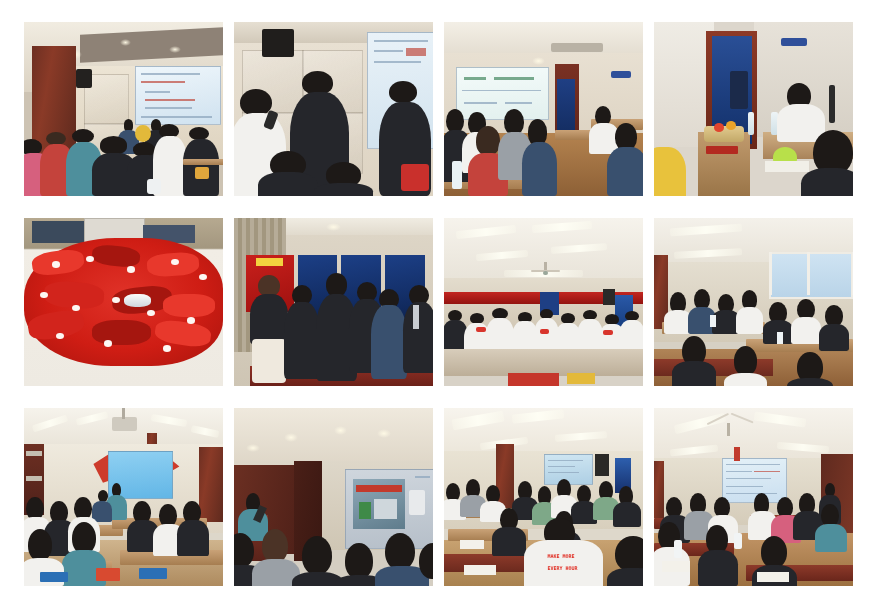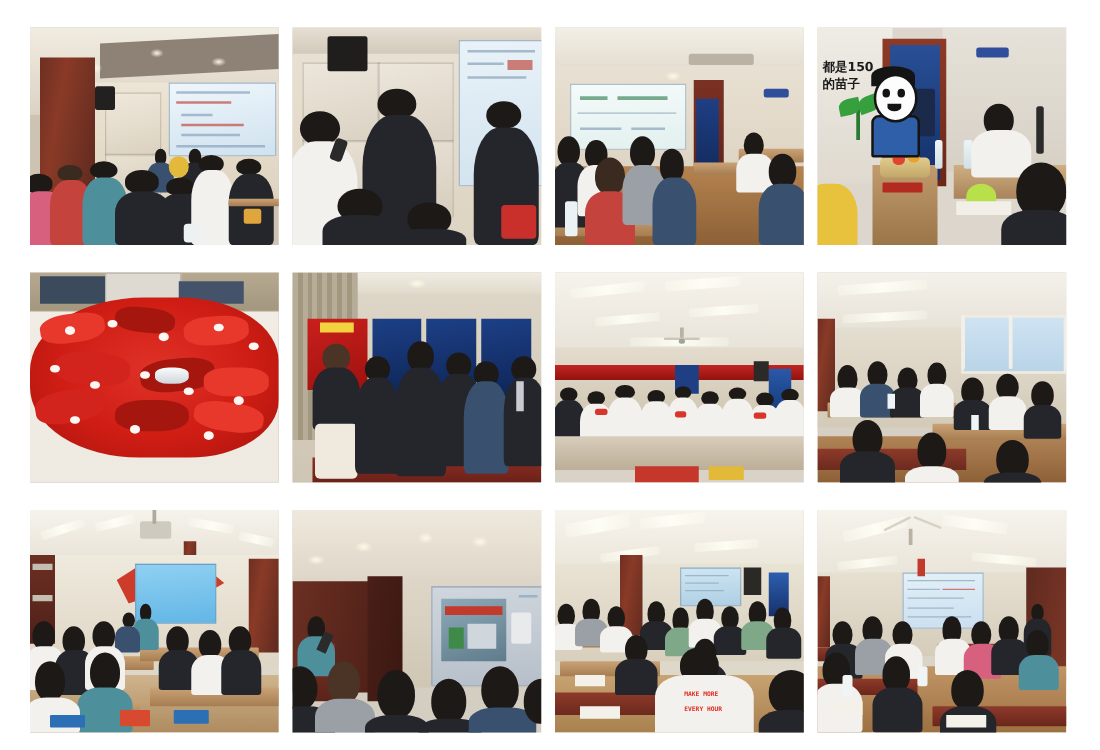--- a/index.html
+++ b/index.html
@@ -396,33 +396,20 @@
         <div class="body-sh person-white" style="left:62%;top:47%;width:24%;height:22%"></div>
 
         <div style="position:absolute;left:88%;top:36%;width:3%;height:22%;background:#2b2b2b;border-radius:2px"></div>
 
         <div class="body-sh person-yellow" style="left:-6%;top:72%;width:22%;height:34%"></div>
         <div class="head" style="left:80%;top:62%;width:20%;height:26%"></div>
         <div class="body-sh person-dark" style="left:74%;top:84%;width:30%;height:22%"></div>
         <div style="position:absolute;left:60%;top:72%;width:12%;height:12%;background:#b8e04a;border-radius:50% 50% 40% 40%"></div>
         <div style="position:absolute;left:56%;top:80%;width:22%;height:6%;background:#f1efe8"></div>
 
-        <div class="cartoon" style="left:2%;top:8%;width:52%;height:56%">
-          <div class="bubble" style="left:0;top:14%;font-size:10px">都是150</div>
-          <div class="bubble" style="left:0;top:28%;font-size:10px">的苗子</div>
-          <div class="stem" style="left:26%;top:52%;width:3px;height:26%"></div>
-          <div class="leaf" style="left:13%;top:44%;width:16%;height:13%;transform:rotate(-12deg)"></div>
-          <div class="leaf" style="left:28%;top:42%;width:16%;height:13%;transform:rotate(160deg)"></div>
-          <div class="torso" style="left:38%;top:58%;width:34%;height:30%"></div>
-          <div class="hair" style="left:38%;top:18%;width:34%;height:16%"></div>
-          <div class="face" style="left:40%;top:24%;width:30%;height:36%"></div>
-          <div class="eye" style="left:46%;top:36%;width:6%;height:7%"></div>
-          <div class="eye" style="left:58%;top:36%;width:6%;height:7%"></div>
-          <div class="mouth" style="left:50%;top:48%;width:11%;height:7%"></div>
-        </div>
       </div>
       <div class="sr">Instructor in white t-shirt seated at a desk beside a blue roll-up banner and flower basket; cartoon sticker overlay of a person holding a sprout</div>
     </div>
 
     <div class="photo p5">
       <div class="scene">
         <div style="position:absolute;inset:0;background:linear-gradient(180deg,#b6a990 0%,#a3977f 18%,#f1ede5 19%,#eeeae2 100%)"></div>
         <div class="bookB"></div>
         <div class="bookA"></div>
         <div class="bookC"></div>

